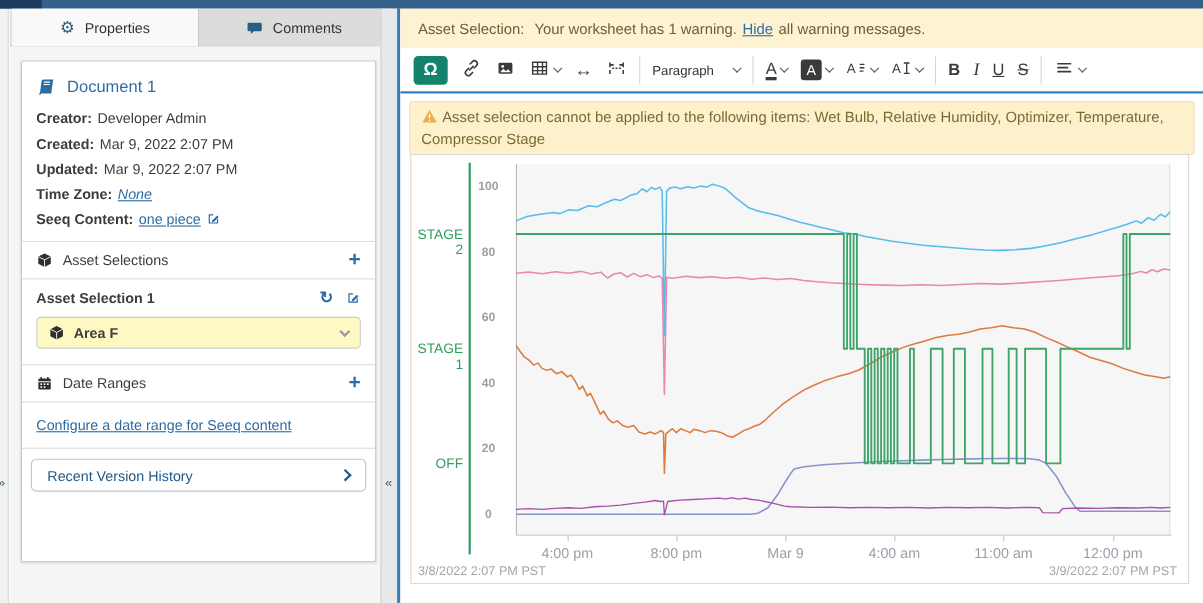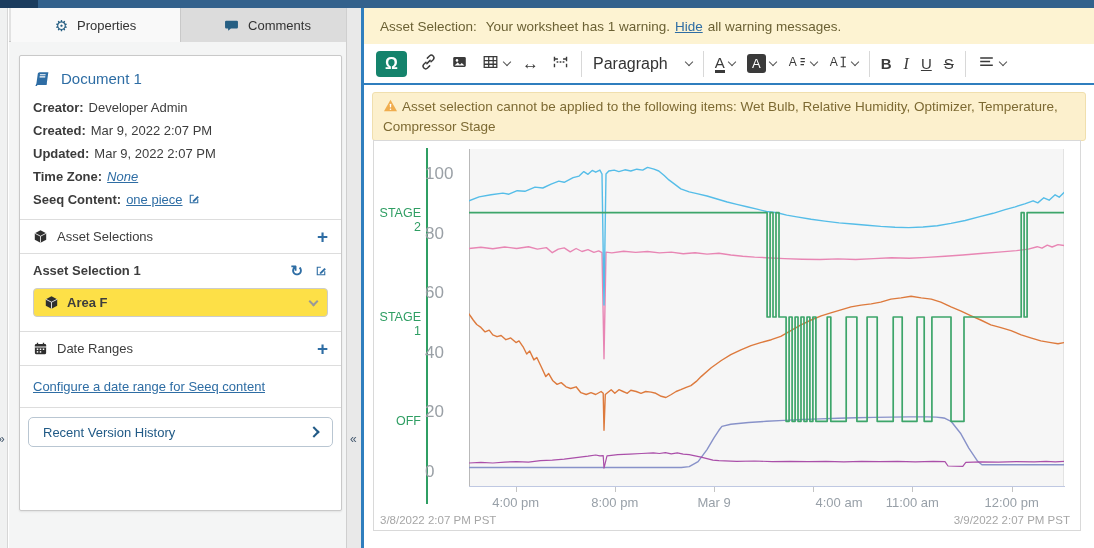--- a/index.html
+++ b/index.html
@@ -21,21 +21,21 @@
   .tab { position:absolute; top:0; height:34px; display:flex; align-items:center; justify-content:center;
     gap:9px; font-size:13px; color:#333; cursor:pointer; }
   .tab .ic { width:15px; height:15px; }
   #tab-properties { left:2px; width:170px; background:#f9f9f9; border-right:1px solid #c9c9c9; }
   #tab-comments  { left:172px; width:174px; background:#dcdcdc; border-right:1px solid #c9c9c9; }
   .gear { font-size:15px; color:#265f83; line-height:1; }
   .comment-ic { color:#265f83; }
 
   #panel-card { position:absolute; left:10px; top:47px; width:323px; height:456px; background:#fff;
     border:1px solid #c9c9c9; border-radius:2px; box-shadow:0 1px 2px rgba(0,0,0,.08); font-size:13px; }
-  #doc-title-row { display:flex; align-items:flex-start; gap:10px; padding:14px 13px 8px 13px; }
+  #doc-title-row { display:flex; align-items:center; gap:10px; padding:14px 13px 8px 13px; }
   #doc-title { color:#2e6da4; font-size:15px; }
   .book-ic { color:#2e6da4; width:18px; height:18px; transform:skewX(-8deg); }
   .field-row { display:flex; align-items:center; gap:5px; padding:3.5px 13px; line-height:16px; }
   .field-label { font-weight:bold; color:#3b3b3b; }
   .field-value { color:#3d3d3d; }
   a.lnk { color:#2e6da4; text-decoration:underline; cursor:pointer; }
   a.lnk.it { font-style:italic; }
   .check-circle { width:14px; height:14px; border-radius:50%; background:#8a8f94; color:#fff; font-size:10px;
     display:inline-flex; align-items:center; justify-content:center; line-height:1; }
   .ic-sm { width:13px; height:13px; color:#2e6da4; }
@@ -43,21 +43,21 @@
   .sec-head { display:flex; align-items:center; gap:9px; padding:9px 13px; border-top:1px solid #ddd; }
   .sec-head:first-child { border-top:none; }
   .sec-head .plus { margin-left:auto; color:#2e6da4; font-size:19px; font-weight:bold; line-height:14px; cursor:pointer; }
   .cube-ic, .cal-ic { width:15px; height:15px; color:#2f2f2f; }
 
   #as-item-row { display:flex; align-items:center; padding:9px 13px 4px 13px; border-top:1px solid #ddd; }
   #as-item-name { font-weight:bold; }
   #as-item-row .tools { margin-left:auto; display:flex; gap:12px; align-items:center; color:#2e6da4; }
   .refresh-ic { font-size:15px; font-weight:bold; line-height:1; cursor:pointer; }
   #as-select { margin:6px 13px 14px 13px; height:29px; border:1px solid #ccc; border-radius:4px;
-    display:flex; align-items:center; gap:8px; padding:0 10px; background:#fde047; cursor:pointer; }
+    display:flex; align-items:center; gap:8px; padding:0 10px; background:#fef9c3; cursor:pointer; }
   #as-select .sel-label { font-weight:bold; }
   .chev-d { width:7px; height:7px; border-right:2px solid #999; border-bottom:2px solid #999;
     transform:rotate(45deg); margin-left:auto; margin-top:-3px; }
 
   #dr-link-row { border-top:1px solid #ddd; border-bottom:1px solid #ddd; padding:13px; }
   #vh-box { margin:9px 8px; border:1px solid #b9c6d2; border-radius:5px; height:30px;
     display:flex; align-items:center; padding:0 14px; cursor:pointer; }
   #vh-label { color:#215a86; }
   .chev-r { width:8px; height:8px; border-right:2.5px solid #215a86; border-bottom:2.5px solid #215a86;
     transform:rotate(-45deg); margin-left:auto; }
@@ -85,34 +85,34 @@
   .tb-glyph { font-size:17px; font-weight:bold; }
   .tb-A { font-size:15px; border-bottom:3px solid #3a3a3a; line-height:15px; display:inline-block; }
   .tb-Abox { display:inline-flex; align-items:center; justify-content:center; width:19px; height:19px;
     background:#3a3a3a; color:#fff; border-radius:3px; font-size:13px; }
   .tb-b { font-weight:bold; font-size:15px; }
   .tb-i { font-family:"Liberation Serif", serif; font-style:italic; font-size:16px; }
   .tb-u { text-decoration:underline; font-size:15px; }
   .tb-s { text-decoration:line-through; font-size:15px; }
   .tb-chev { width:6px; height:6px; border-right:1.5px solid #555; border-bottom:1.5px solid #555;
     transform:rotate(45deg); margin-top:-3px; }
-  #paragraph-label { font-size:16px; color:#333; margin-right:14px; }
+  #paragraph-label { font-size:12px; color:#333; margin-right:14px; }
 
   #alert-box { position:absolute; left:8px; top:84px; width:714px; min-height:42px; background:#fcf0cd;
     border:1px solid #f0dfae; border-radius:3px; padding:4px 10px; font-size:13.5px; color:#7d6a33; line-height:1.45; }
   .ic-warn { width:15px; height:13px; vertical-align:-1px; margin-right:4px; }
 
   
   #chart { position:absolute; left:9px; top:132px; width:708px; height:391px; background:#fff;
     border:1px solid #d9d9d9; }
   #plot-bg { position:absolute; left:95px; top:8px; width:595px; height:337px; background:#f6f6f6;
     border-left:1px solid #b9b9b9; border-right:1px solid #e3e3e3; }
   #stage-axis-line { position:absolute; left:52px; top:7px; width:2px; height:356px; background:#2f9e63; }
   .stage-label { position:absolute; width:46px; text-align:right; font-size:12.5px; color:#2f9e63; }
-  .ytick-label { position:absolute; width:38px; text-align:left; font-size:17px; color:#9aa0a6; }
+  .ytick-label { position:absolute; width:38px; text-align:center; font-size:11px; color:#9aa0a6;font-weight:bold; }
   #xaxis-line { position:absolute; left:95px; top:345px; width:596px; height:1px; background:#bfc8e2; }
   .xtick-mark { position:absolute; top:346px; width:1px; height:5px; background:#c4c4c4; }
   .xtick-label { position:absolute; top:354px; width:80px; margin-left:-40px; text-align:center;
     font-size:13px; color:#98a0a8; }
   .stamp { position:absolute; top:373px; font-size:11.5px; color:#a6a6a6; }
   #stamp-start { left:6px; } #stamp-end { right:10px; }
   #trend-svg { position:absolute; left:95px; top:8px; }
   #trend-svg polyline { fill:none; stroke-linejoin:round; stroke-linecap:round; }
 </style>
 </head>
@@ -346,21 +346,21 @@
         <div class="ytick-label" style="left: 51px; top: 201.8px;">40</div>
         <div class="ytick-label" style="left: 51px; top: 261.4px;">20</div>
         <div class="ytick-label" style="left: 51px; top: 321px;">0</div>
         <div class="xtick-mark" style="left: 141.708px;"></div>
         <div class="xtick-label" style="left: 141.708px;">4:00 pm</div>
         <div class="xtick-mark" style="left: 240.775px;"></div>
         <div class="xtick-label" style="left: 240.775px;">8:00 pm</div>
         <div class="xtick-mark" style="left: 340.14px;"></div>
         <div class="xtick-label" style="left: 340.14px;">Mar 9</div>
         <div class="xtick-mark" style="left: 438.91px;"></div>
-        <div class="xtick-label" style="left: 465px; text-align: center;">4:00 am</div>
+        <div class="xtick-label" style="left: 439px; text-align: center;">4:00 am</div>
         <div class="xtick-mark" style="left: 538.275px;"></div>
         <div class="xtick-label" style="left: 538.275px;">11:00 am</div>
         <div class="xtick-mark" style="left: 637.64px;"></div>
         <div class="xtick-label" style="left: 637.64px;">12:00 pm</div>
       </div>
     <svg id="trend-svg" width="595" height="337" viewBox="0 0 595 337">
         <polyline points="0.0,318.5 212.4,318.5 220.2,317.6 229.1,312.6 238.0,300.6 245.1,288.7 249.9,281.3 252.9,277.4 261.8,275.3 279.6,273.5 297.5,272.3 315.4,271.4 333.2,270.5 351.0,269.9 368.9,269.3 386.8,268.7 404.6,268.4 422.4,268.1 440.3,267.9 458.2,267.9 467.1,268.1 473.0,268.7 476.0,269.3 482.0,272.3 491.5,284.2 499.8,299.1 508.7,312.3 512.9,315.8 535.5,315.8 565.3,315.8 595.0,315.8" stroke="#8892c9" stroke-width="1.4"></polyline>
         <polyline points="0.0,314.0 11.9,313.4 23.8,314.0 35.7,313.1 47.6,312.6 59.5,313.1 71.4,311.7 83.3,311.1 95.2,310.2 107.1,308.7 119.0,307.2 126.7,306.0 130.9,306.9 134.2,306.6 135.0,319.1 138.0,306.9 148.8,305.7 160.7,305.1 172.5,304.5 184.4,303.9 190.4,304.5 196.4,303.6 202.3,304.8 208.3,303.9 214.2,305.1 220.2,305.7 226.1,306.9 232.1,308.1 238.0,309.6 243.9,311.1 249.9,311.7 267.8,312.3 285.6,312.0 303.4,312.6 321.3,312.3 339.1,312.6 357.0,312.3 374.9,312.8 392.7,312.3 410.5,312.6 428.4,312.3 446.3,312.8 464.1,312.3 476.0,312.6 479.0,317.0 493.8,317.3 496.8,313.4 511.7,312.8 529.5,313.1 547.4,312.6 565.3,312.8 577.1,312.3 586.1,312.8 595.0,312.3" stroke="#aa4fa9" stroke-width="1.2"></polyline>
         <polyline points="0.0,165.0 4.2,171.0 7.7,175.5 11.9,178.4 16.1,182.9 20.2,181.1 23.8,185.9 28.0,187.7 32.1,186.5 36.9,190.7 41.7,188.9 47.0,193.6 50.0,191.9 54.1,197.8 57.7,205.0 60.7,202.0 64.9,210.9 67.8,208.5 72.0,217.2 76.8,227.6 79.7,224.6 83.9,231.8 88.1,235.4 92.2,233.6 97.0,237.8 101.7,239.5 107.1,237.8 111.9,243.7 117.2,245.5 122.0,243.7 126.7,245.5 132.1,242.5 134.2,244.3 135.0,281.3 136.3,245.5 142.2,240.7 145.8,244.3 149.9,240.7 154.1,242.5 158.3,244.3 161.8,241.3 167.2,242.5 172.0,244.3 176.7,242.5 182.1,243.1 186.8,244.3 192.2,247.3 196.9,248.5 202.3,245.5 207.1,242.5 211.8,240.7 217.2,238.3 221.9,236.6 227.3,232.4 232.1,227.6 242.2,218.7 252.3,211.5 261.8,205.6 271.9,200.8 282.0,196.6 291.6,193.6 302.3,190.7 311.8,187.4 321.9,181.7 332.0,175.8 342.1,171.0 352.2,166.8 361.8,163.8 371.9,160.9 382.0,157.9 392.1,156.1 402.2,154.9 411.7,153.1 421.9,150.1 432.0,148.9 442.1,147.2 452.2,148.9 462.3,150.1 471.8,153.1 482.0,157.9 492.1,162.1 502.2,166.8 511.7,171.0 521.8,175.8 531.9,178.7 542.0,181.7 552.2,185.9 561.7,188.9 571.8,191.9 581.9,193.6 589.0,194.8 595.0,193.6" stroke="#dd7a3d" stroke-width="1.4"></polyline>
         <polyline points="0.0,99.5 11.9,98.3 23.8,99.8 35.7,98.0 47.6,99.5 59.5,97.7 68.4,100.1 77.4,98.6 83.3,103.7 89.3,100.1 95.2,98.9 101.2,102.8 107.1,99.5 113.0,102.5 119.0,100.7 124.9,103.4 129.7,101.9 133.0,103.7 135.0,209.7 137.0,103.1 142.8,103.9 154.7,102.2 166.6,103.4 178.5,102.5 190.4,103.9 202.3,103.1 214.2,104.8 226.1,103.7 238.0,105.1 249.9,104.2 261.8,106.0 273.7,107.2 285.6,108.1 297.5,108.7 315.4,109.6 333.2,110.2 351.0,110.5 368.9,109.9 386.8,110.5 404.6,109.6 422.4,108.7 440.3,109.3 458.2,108.4 476.0,107.2 493.8,106.0 511.7,104.5 529.5,103.1 547.4,101.6 559.3,100.1 568.2,97.7 573.0,99.2 578.3,96.2 583.1,98.0 589.0,95.6 595.0,96.5" stroke="#e886b4" stroke-width="1.4"></polyline>

